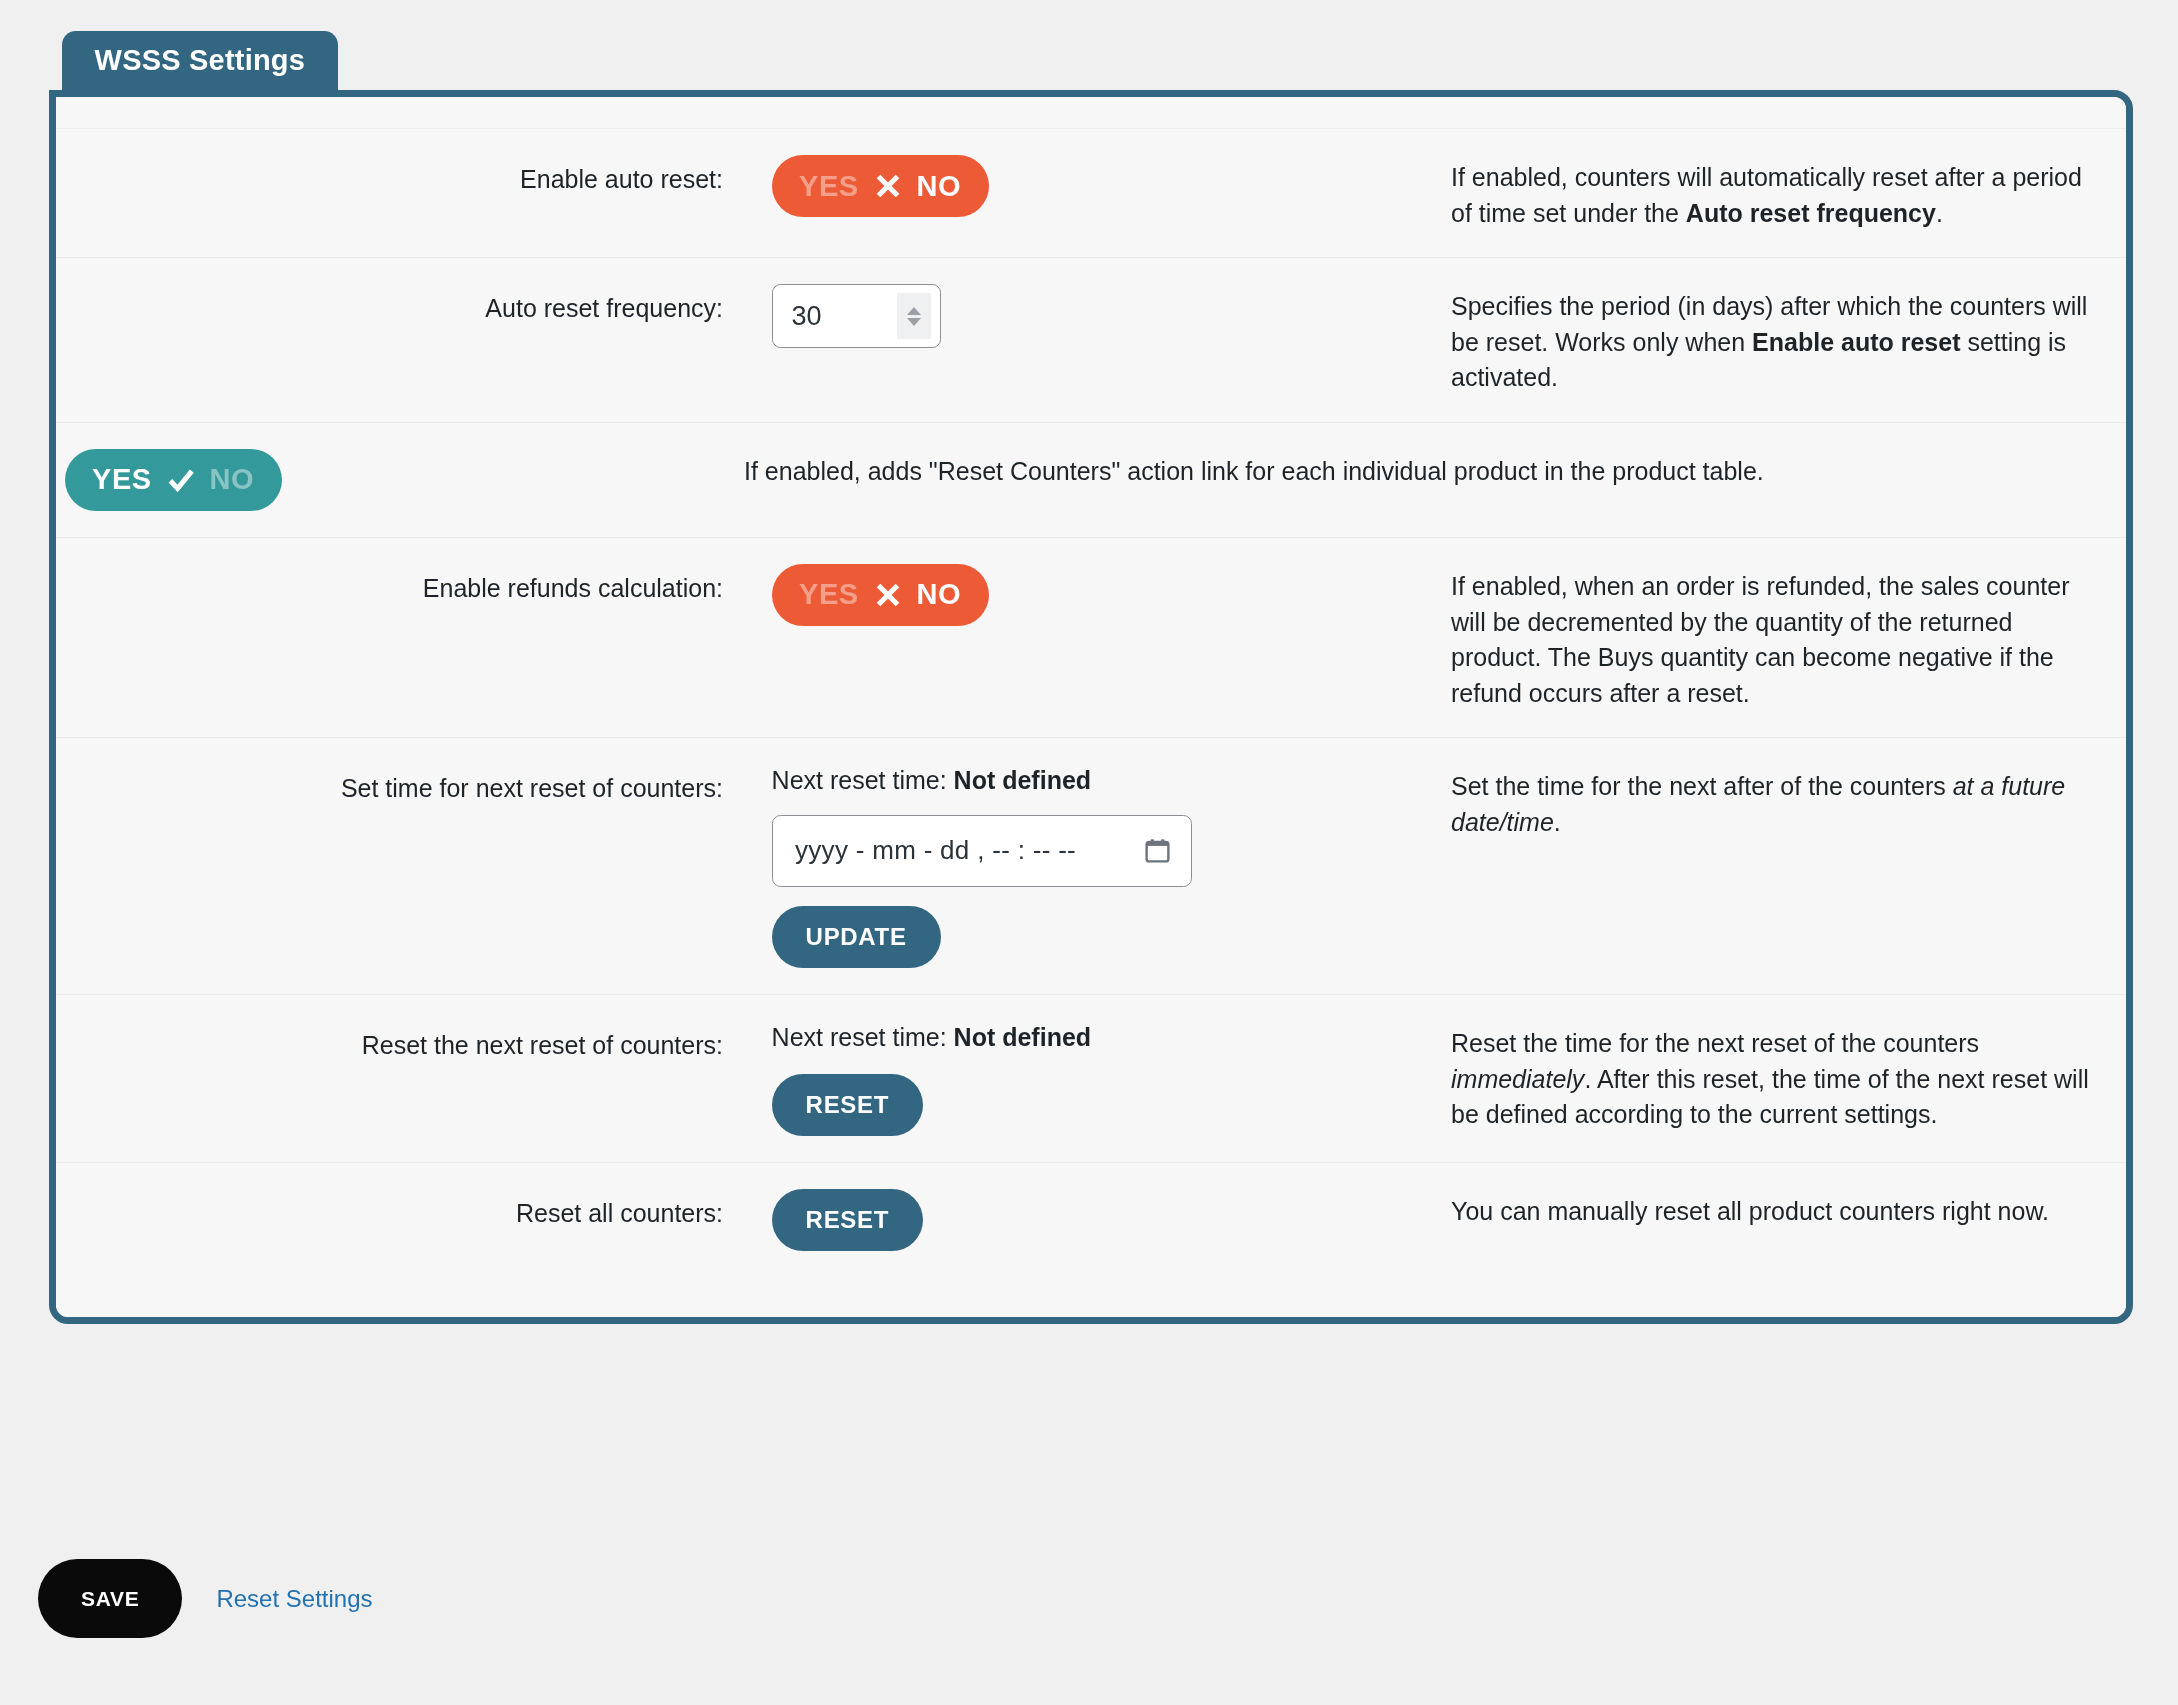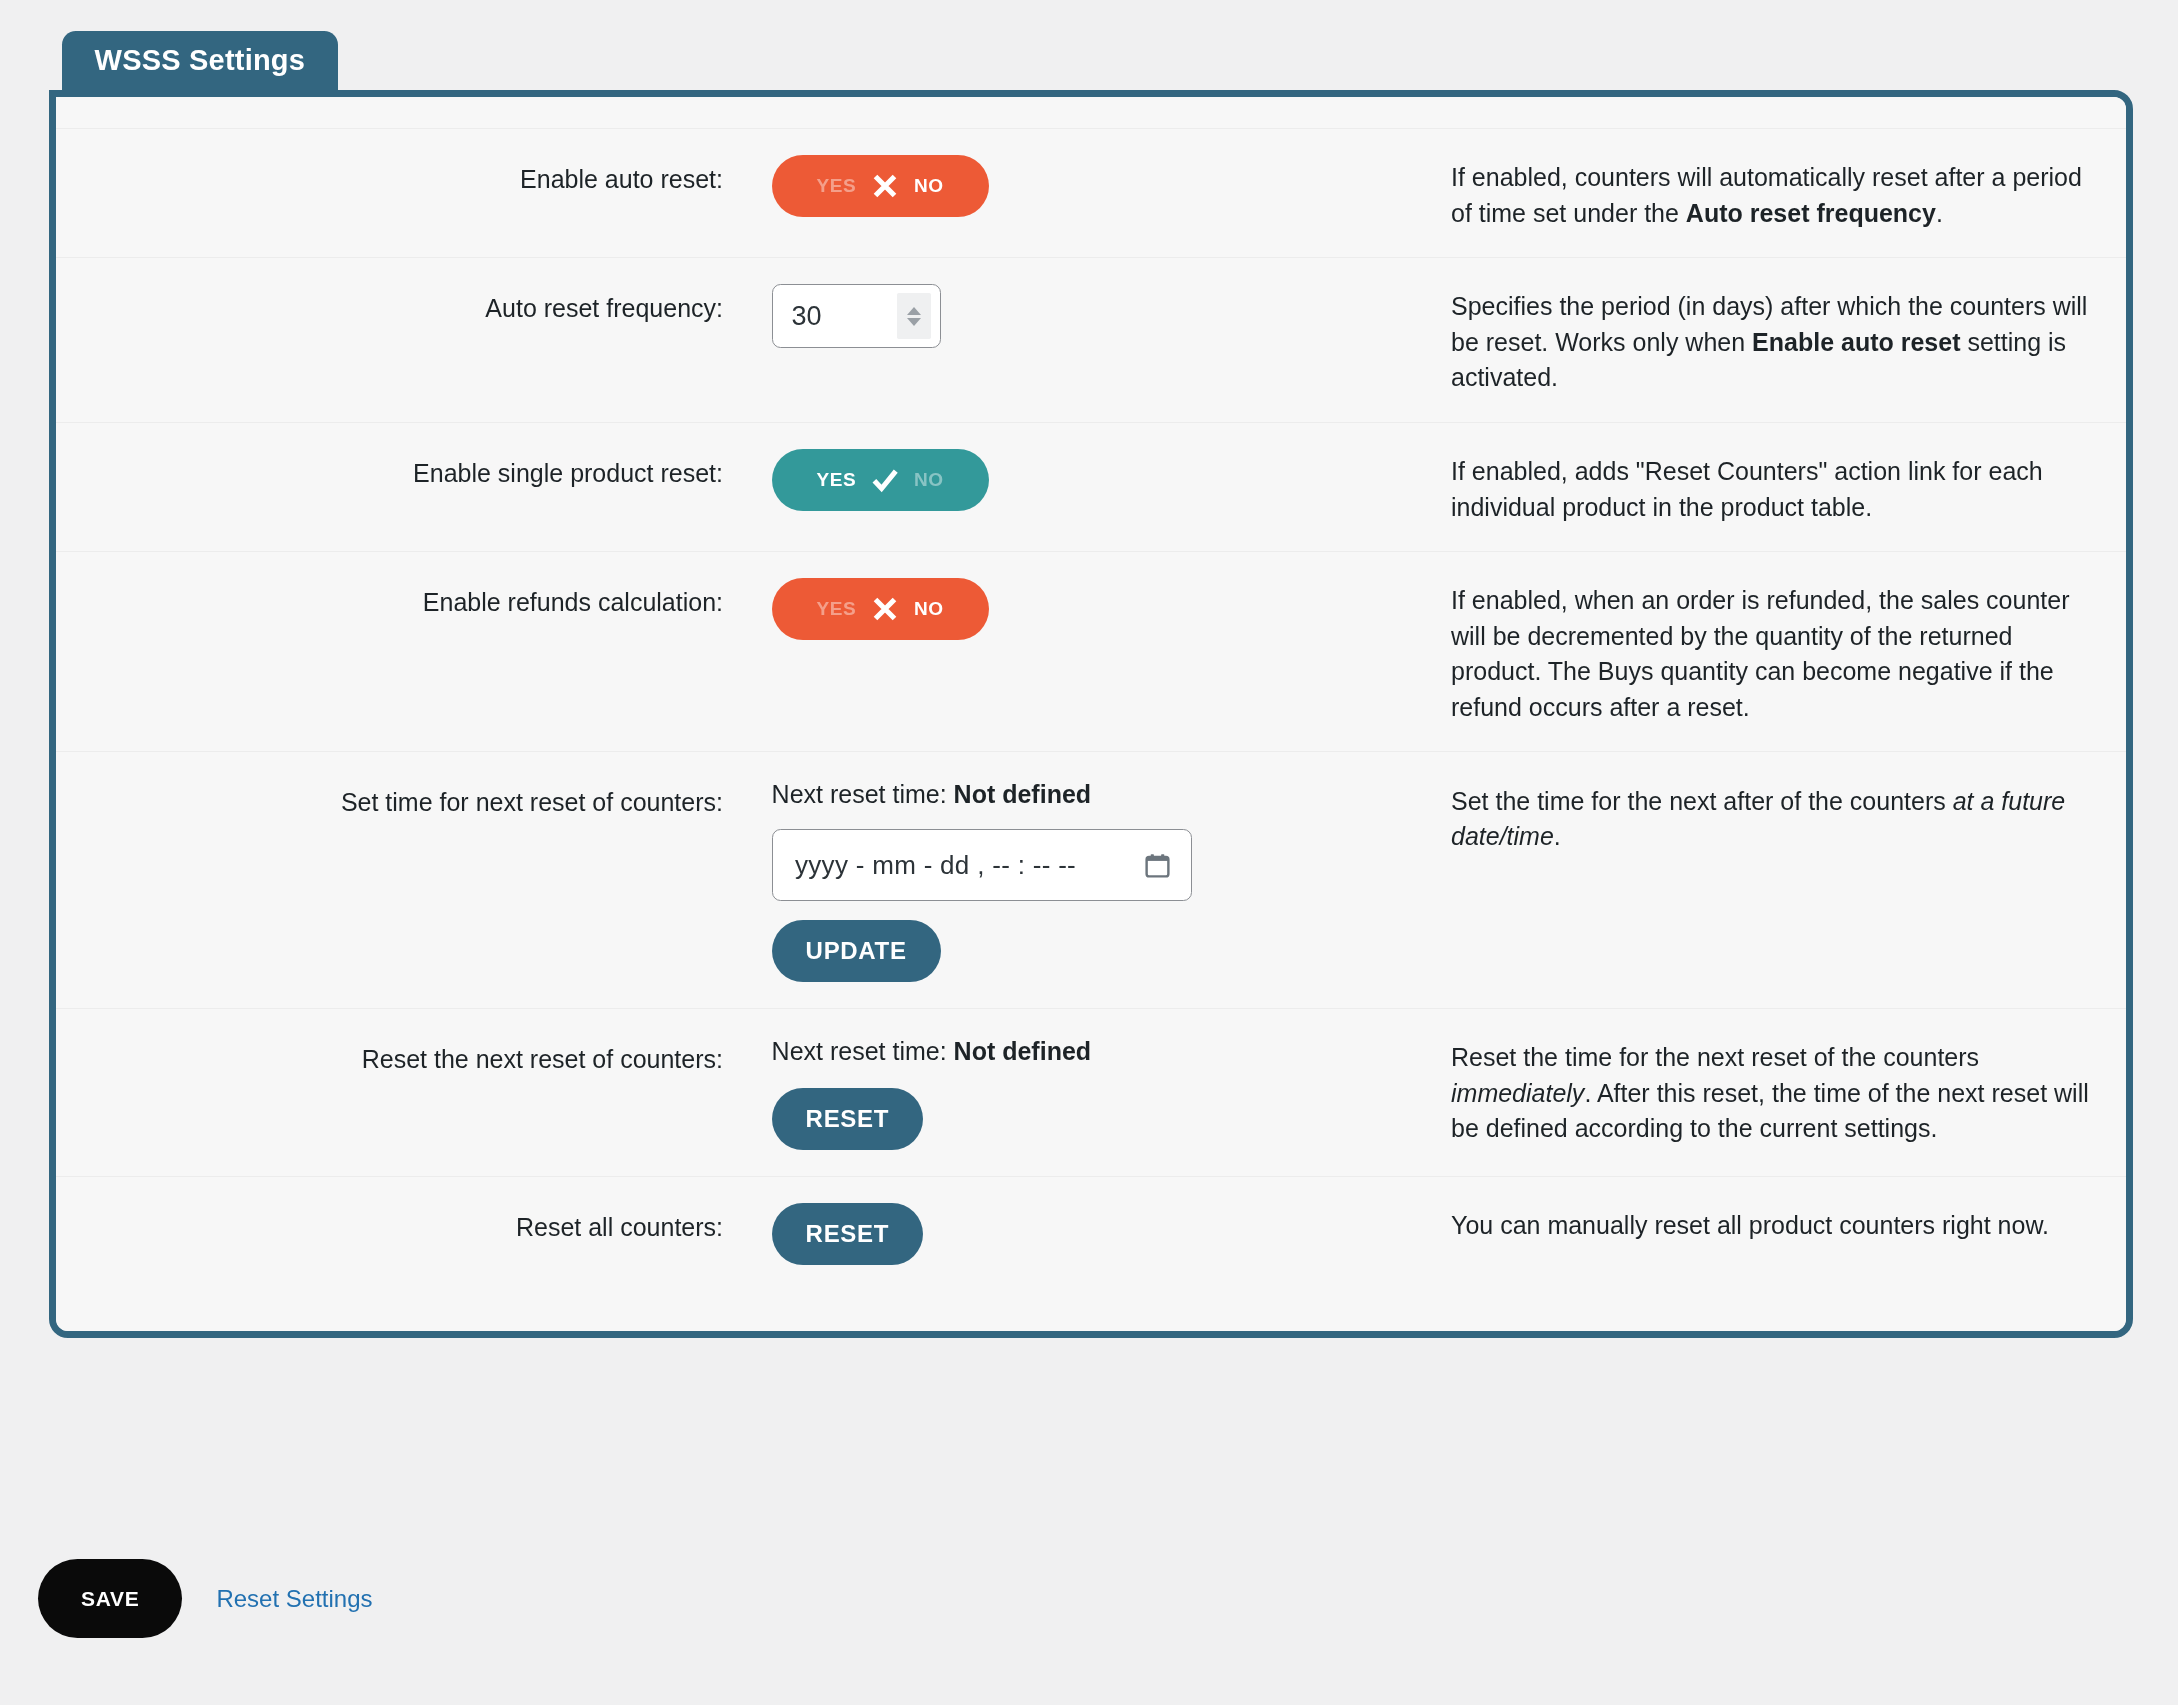--- a/index.html
+++ b/index.html
@@ -108,21 +108,21 @@
     justify-content: center;
     gap: 12px;
     height: 62px;
     min-width: 217px;
     border-radius: 34px;
     padding: 0 24px;
     cursor: pointer;
     user-select: none;
   }
   .toggle .tg-txt {
-    font-size: 19px;
+    font-size: 29px;
     font-weight: bold;
     letter-spacing: 0.5px;
   }
   .toggle.off { background: #ed5a36; }
   .toggle.on  { background: #33999a; }
 
   .toggle.off .yes { color: rgba(255,255,255,0.42); }
   .toggle.off .no  { color: #ffffff; }
   .toggle.on  .yes { color: #ffffff; }
   .toggle.on  .no  { color: rgba(255,255,255,0.42); }
@@ -253,21 +253,20 @@
             <div class="col-control"><div class="num-field">
                 <span class="num-val">30</span>
                 <span class="spinner">
                   <span class="spin-arrow spin-up"></span>
                   <span class="spin-arrow spin-down"></span>
                 </span>
               </div></div>
             <div class="col-desc"><span>Specifies the period (in days) after which the counters will be reset. Works only when </span><b>Enable auto reset</b><span> setting is activated.</span></div>
           </div>
           <div class="row">
-            <div class="col-label">Enable single product reset:</div>
             <div class="col-control"><div class="toggle on">
                 <span class="tg-txt yes">YES</span>
                 <svg class="glyph" viewBox="0 0 24 24">
                   <path d="M4.5 12.6 L9.6 18 L19.6 5.8" stroke="#ffffff" stroke-width="3.6" stroke-linecap="butt" stroke-linejoin="miter" fill="none"></path>
                 </svg>
                 <span class="tg-txt no">NO</span>
               </div></div>
             <div class="col-desc"><span>If enabled, adds "Reset Counters" action link for each individual product in the product table.</span></div>
           </div>
           <div class="row">

